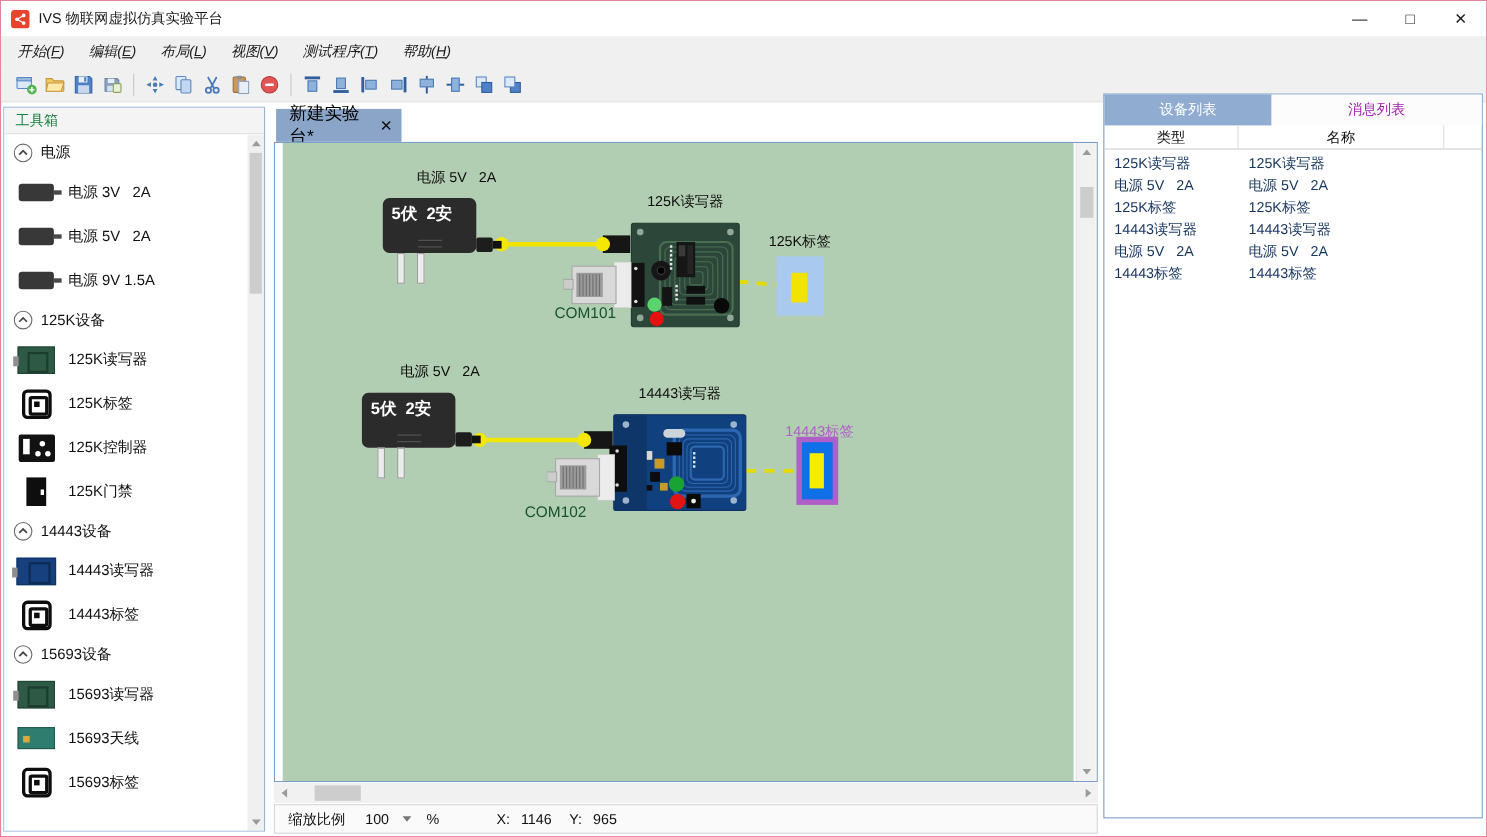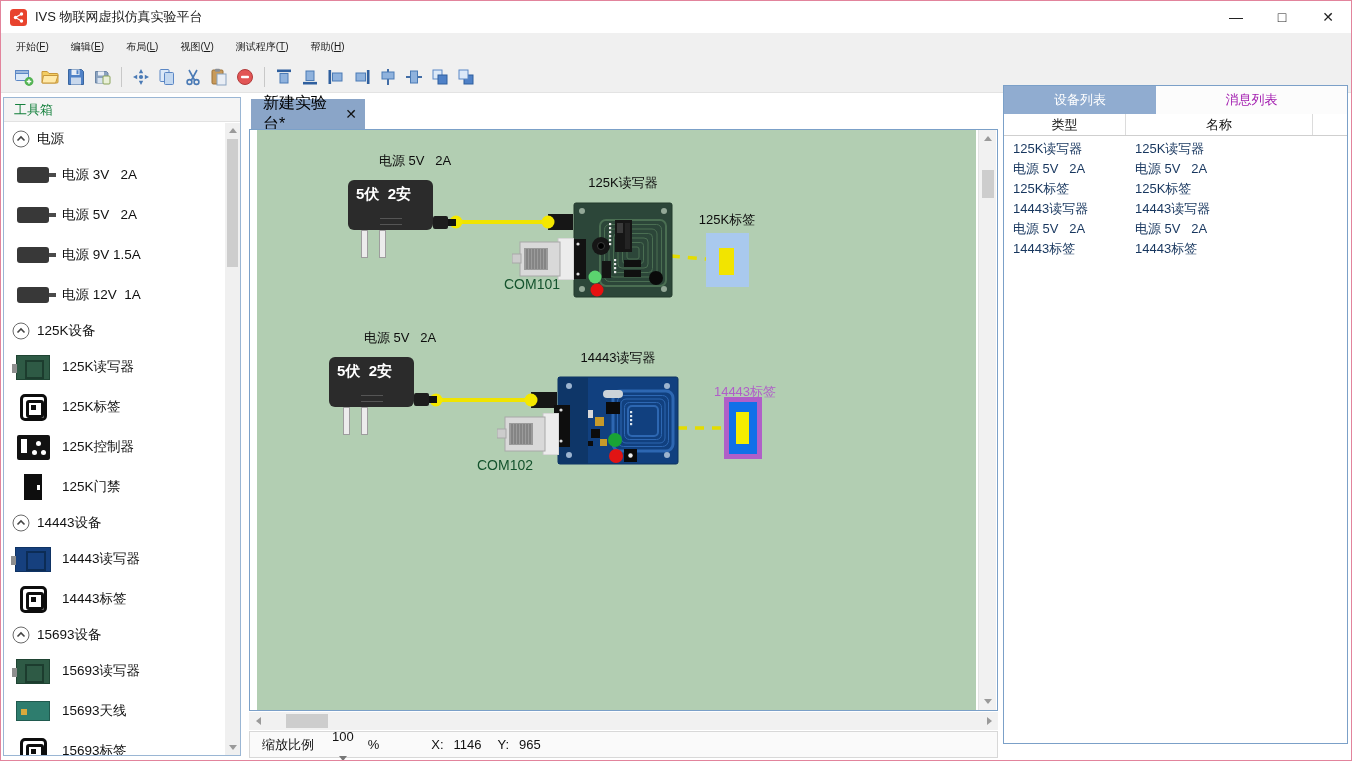--- a/index.html
+++ b/index.html
@@ -8,21 +8,21 @@
 
   
   .titlebar { position:absolute; left:0; top:0; right:0; height:32px; background:#fff; display:flex; align-items:center; }
   .app-icon { width:17px; height:17px; margin-left:9px; display:inline-flex; }
   .title-text { margin-left:8px; font-size:13px; color:#1a1a1a; }
   .win-controls { position:absolute; right:0; top:0; height:32px; display:flex; }
   .win-btn { width:46px; height:32px; display:flex; align-items:center; justify-content:center; font-size:14px; color:#222; cursor:default; }
 
   
   .menubar { position:absolute; left:0; top:32px; right:0; height:28px; background:#f0f0f0; display:flex; align-items:center; padding-left:4px; }
-  .menu-item { font-size:10px; color:#1a1a1a; padding:0 11px; line-height:28px; }
+  .menu-item { font-size:13px; color:#1a1a1a; padding:0 11px; line-height:28px;font-style:italic; }
   .menu-item u { text-decoration:underline; }
 
   
   .toolbar { position:absolute; left:0; top:60px; right:0; height:32px; background:#f0f0f0; border-bottom:1px solid #e3e3e3; display:flex; align-items:center; padding-left:10px; }
   .tb { width:26px; height:26px; border:0; background:transparent; display:inline-flex; align-items:center; justify-content:center; }
   .tb svg { width:20px; height:20px; }
   .tb-sep { width:1px; height:20px; background:#c8c8c8; margin:0 6px; }
 
   
   .toolbox { position:absolute; left:2px; top:96px; width:238px; height:659px; border:1px solid #9ab6d4; background:#fff; }
@@ -70,21 +70,21 @@
   .canvas-tab .x { font-size:14px; color:#111; font-weight:bold; }
   .viewport { position:absolute; left:0; top:30px; width:749px; height:582px; border:1px solid #7ba0c8; background:#fff; }
   .canvas-inner { position:absolute; left:7px; top:0; width:719px; height:580px; background:#b2ceb2; overflow:hidden; }
   .canvas-vscroll { position:absolute; right:1px; top:0; width:18px; height:580px; background:#f1f1f1; border-left:1px solid #e3e3e3; }
   .canvas-vscroll .arr { width:18px; height:17px; }
   .canvas-hscroll { position:absolute; left:0; top:613px; width:749px; height:18px; background:#f1f1f1; }
   .canvas-hscroll .arr { width:18px; height:18px; }
   .sb-thumb-h { position:absolute; top:2px; height:14px; background:#cdcdcd; }
 
   .statusbar { position:absolute; left:0; top:632px; width:749px; height:27px; background:#fafafa; border:1px solid #d8d8d8; display:flex; align-items:center; font-size:13px; color:#111; }
-  .zoom-combo { display:inline-flex; align-items:center; gap:12px; margin-left:18px;flex-direction:column; }
+  .zoom-combo { display:inline-flex; align-items:center; gap:12px; margin-left:18px; }
   .combo-arrow { width:0; height:0; border-left:4px solid transparent; border-right:4px solid transparent; border-top:5px solid #777; }
 
   
   .dev-label { position:absolute; font-size:13px; color:#0d0d0d; text-align:center; }
   .com-label { position:absolute; font-size:14px; color:#14532d; }
   .wire-layer { position:absolute; left:0; top:0; }
   .adapter { position:absolute; width:85px; height:50px; background:#2b2b2b; border-radius:6px; }
   .adapter .txt { position:absolute; left:8px; top:5px; color:#fff; font-size:15px; font-weight:bold; white-space:pre; }
   .adapter .vents { position:absolute; left:32px; bottom:5px; width:22px; height:7px; border-top:1px solid #555; border-bottom:1px solid #555; }
   .stub { position:absolute; width:15px; height:13px; background:#1d1d1d; border-radius:2px; }
@@ -281,26 +281,20 @@
           <span class="ticon">
             <span class="icon-adapter"></span>
           </span>
           <span class="pre">电源 5V   2A</span>
         </div>
       <div class="titem">
           <span class="ticon">
             <span class="icon-adapter"></span>
           </span>
           <span class="pre">电源 9V 1.5A</span>
-        </div>
-      <div class="titem">
-          <span class="ticon">
-            <span class="icon-adapter"></span>
-          </span>
-          <span class="pre">电源 12V  1A</span>
         </div>
 
       <div class="tgroup">
         <svg width="18" height="18">
             <circle cx="9" cy="9" r="8" fill="#fff" stroke="#6a6a6a"></circle>
             <path d="M5.5 10.5L9 7l3.5 3.5" stroke="#444" fill="none" stroke-width="1.6"></path>
           </svg>
         <span>125K设备</span>
       </div>
       <div class="titem">

